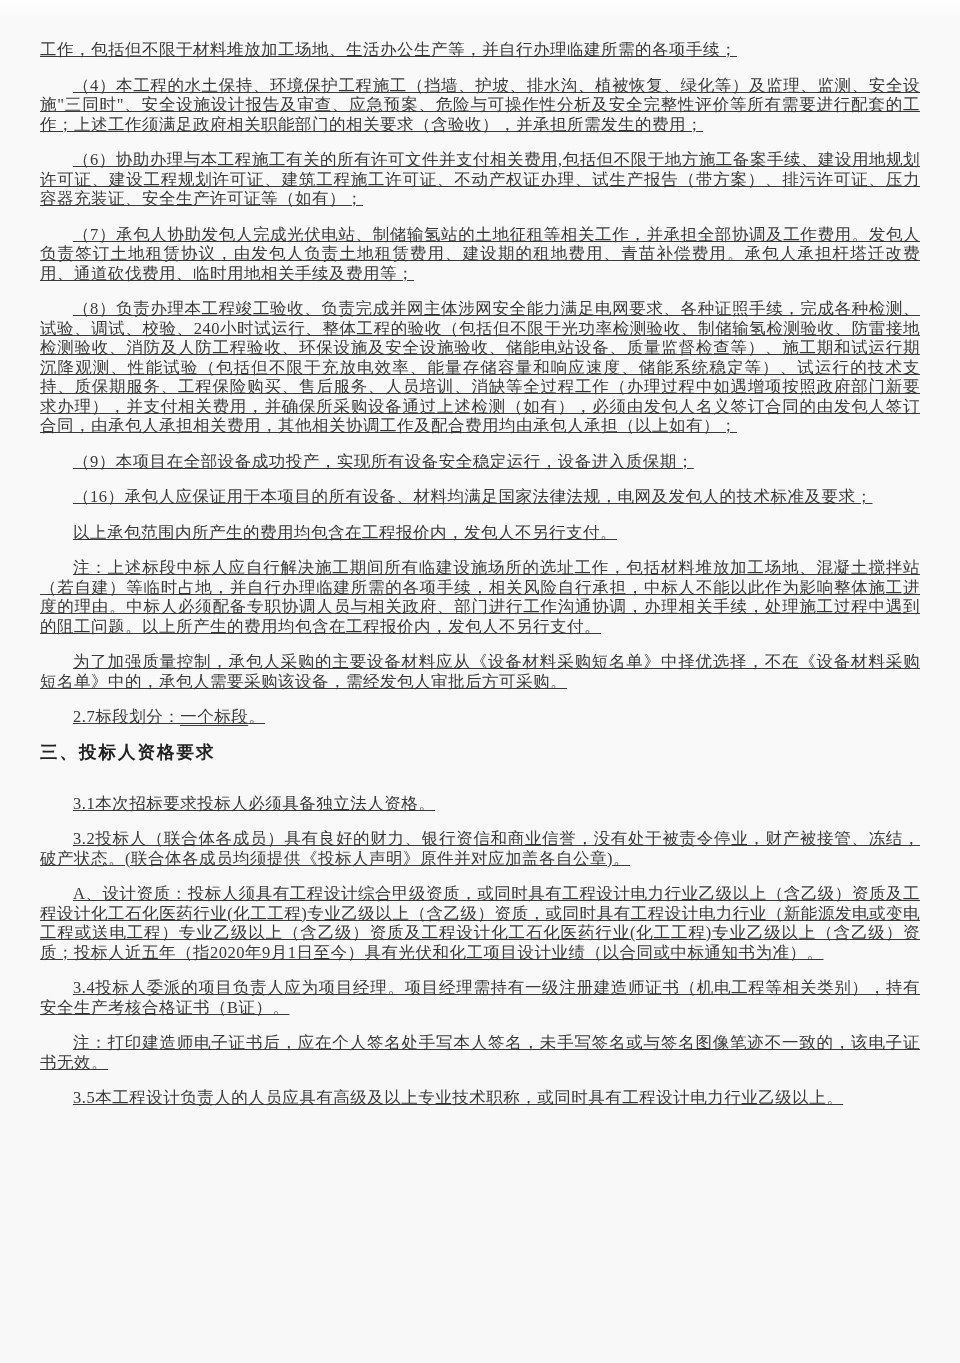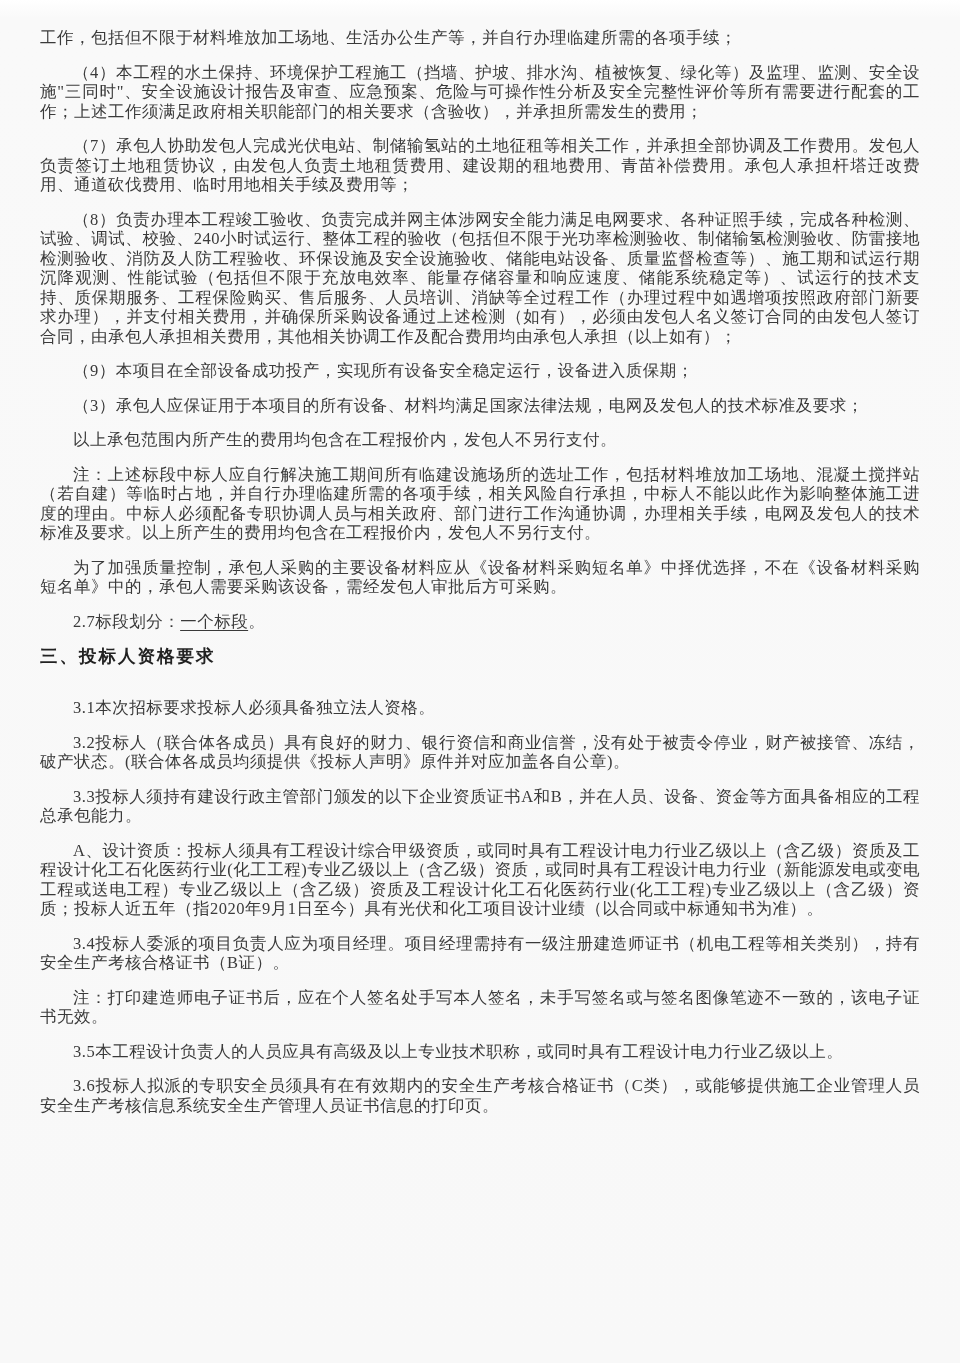--- a/index.html
+++ b/index.html
@@ -15,23 +15,24 @@
     background: linear-gradient(#ffffff 0px, #f9f9f9 18px, #f8f8f8 100%);
     padding: 24px 40px 60px 40px;
     color: #3a3a3a;
     font-family: "Liberation Serif", "DejaVu Serif", serif;
     overflow: hidden;
   }
   p.para {
     font-size: 16.5px;
     line-height: 19.5px;
     letter-spacing: 0.5px;
-    margin: 4px 0 15px 0;
+    margin: 16px 0 15px 0;
     text-align: justify;
     text-indent: 2em;
+    text-decoration: underline;
   }
   p.cont {
     text-indent: 0;
   }
   h3.sec-heading {
     font-size: 17.5px;
     line-height: 21px;
     letter-spacing: 2px;
     margin: 6px 0 31px 0;
     color: #222222;
@@ -44,35 +45,34 @@
   }
 </style>
 </head>
 <body>
 
 <div class="page">
 
   <p class="para cont">工作，包括但不限于材料堆放加工场地、生活办公生产等，并自行办理临建所需的各项手续；</p>
 
   <p class="para">（4）本工程的水土保持、环境保护工程施工（挡墙、护坡、排水沟、植被恢复、绿化等）及监理、监测、安全设施"三同时"、安全设施设计报告及审查、应急预案、危险与可操作性分析及安全完整性评价等所有需要进行配套的工作；上述工作须满足政府相关职能部门的相关要求（含验收），并承担所需发生的费用；</p>
+  <p class="para">（6）协助办理与本工程施工有关的所有许可文件并支付相关费用,包括但不限于地方施工备案手续、建设用地规划许可证、建设工程规划许可证、建筑工程施工许可证、不动产权证办理、试生产报告（带方案）、排污许可证、压力容器充装证、安全生产许可证等（如有）；</p>
   <p class="para">（7）承包人协助发包人完成光伏电站、制储输氢站的土地征租等相关工作，并承担全部协调及工作费用。发包人负责签订土地租赁协议，由发包人负责土地租赁费用、建设期的租地费用、青苗补偿费用。承包人承担杆塔迁改费用、通道砍伐费用、临时用地相关手续及费用等；</p>
   <p class="para">（8）负责办理本工程竣工验收、负责完成并网主体涉网安全能力满足电网要求、各种证照手续，完成各种检测、试验、调试、校验、240小时试运行、整体工程的验收（包括但不限于光功率检测验收、制储输氢检测验收、防雷接地检测验收、消防及人防工程验收、环保设施及安全设施验收、储能电站设备、质量监督检查等）、施工期和试运行期沉降观测、性能试验（包括但不限于充放电效率、能量存储容量和响应速度、储能系统稳定等）、试运行的技术支持、质保期服务、工程保险购买、售后服务、人员培训、消缺等全过程工作（办理过程中如遇增项按照政府部门新要求办理），并支付相关费用，并确保所采购设备通过上述检测（如有），必须由发包人名义签订合同的由发包人签订合同，由承包人承担相关费用，其他相关协调工作及配合费用均由承包人承担（以上如有）；</p>
   <p class="para">（9）本项目在全部设备成功投产，实现所有设备安全稳定运行，设备进入质保期；</p>
-  <p class="para">（3）承包人应保证用于本项目的所有设备、材料均满足国家法律法规，电网及发包人的技术标准及要求；</p>
+  <p class="para">（16）承包人应保证用于本项目的所有设备、材料均满足国家法律法规，电网及发包人的技术标准及要求；</p>
 
   <p class="para">以上承包范围内所产生的费用均包含在工程报价内，发包人不另行支付。</p>
-  <p class="para">注：上述标段中标人应自行解决施工期间所有临建设施场所的选址工作，包括材料堆放加工场地、混凝土搅拌站（若自建）等临时占地，并自行办理临建所需的各项手续，相关风险自行承担，中标人不能以此作为影响整体施工进度的理由。中标人必须配备专职协调人员与相关政府、部门进行工作沟通协调，办理相关手续，电网及发包人的技术标准及要求。以上所产生的费用均包含在工程报价内，发包人不另行支付。</p>
+  <p class="para">注：上述标段中标人应自行解决施工期间所有临建设施场所的选址工作，包括材料堆放加工场地、混凝土搅拌站（若自建）等临时占地，并自行办理临建所需的各项手续，相关风险自行承担，中标人不能以此作为影响整体施工进度的理由。中标人必须配备专职协调人员与相关政府、部门进行工作沟通协调，办理相关手续，处理施工过程中遇到的阻工问题。以上所产生的费用均包含在工程报价内，发包人不另行支付。</p>
   <p class="para">为了加强质量控制，承包人采购的主要设备材料应从《设备材料采购短名单》中择优选择，不在《设备材料采购短名单》中的，承包人需要采购该设备，需经发包人审批后方可采购。</p>
 
   <p class="para"><span>2.7标段划分：</span><span class="underlined">一个标段</span><span>。</span></p>
 
   <h3 class="sec-heading">三、投标人资格要求</h3>
 
   <p class="para">3.1本次招标要求投标人必须具备独立法人资格。</p>
   <p class="para">3.2投标人（联合体各成员）具有良好的财力、银行资信和商业信誉，没有处于被责令停业，财产被接管、冻结，破产状态。(联合体各成员均须提供《投标人声明》原件并对应加盖各自公章)。</p>
-  <p class="para">3.3投标人须持有建设行政主管部门颁发的以下企业资质证书A和B，并在人员、设备、资金等方面具备相应的工程总承包能力。</p>
   <p class="para">A、设计资质：投标人须具有工程设计综合甲级资质，或同时具有工程设计电力行业乙级以上（含乙级）资质及工程设计化工石化医药行业(化工工程)专业乙级以上（含乙级）资质，或同时具有工程设计电力行业（新能源发电或变电工程或送电工程）专业乙级以上（含乙级）资质及工程设计化工石化医药行业(化工工程)专业乙级以上（含乙级）资质；投标人近五年（指2020年9月1日至今）具有光伏和化工项目设计业绩（以合同或中标通知书为准）。</p>
   <p class="para">3.4投标人委派的项目负责人应为项目经理。项目经理需持有一级注册建造师证书（机电工程等相关类别），持有安全生产考核合格证书（B证）。</p>
   <p class="para">注：打印建造师电子证书后，应在个人签名处手写本人签名，未手写签名或与签名图像笔迹不一致的，该电子证书无效。</p>
   <p class="para">3.5本工程设计负责人的人员应具有高级及以上专业技术职称，或同时具有工程设计电力行业乙级以上。</p>
-  <p class="para">3.6投标人拟派的专职安全员须具有在有效期内的安全生产考核合格证书（C类），或能够提供施工企业管理人员安全生产考核信息系统安全生产管理人员证书信息的打印页。</p>
 
 </div>
 
 </body></html>

